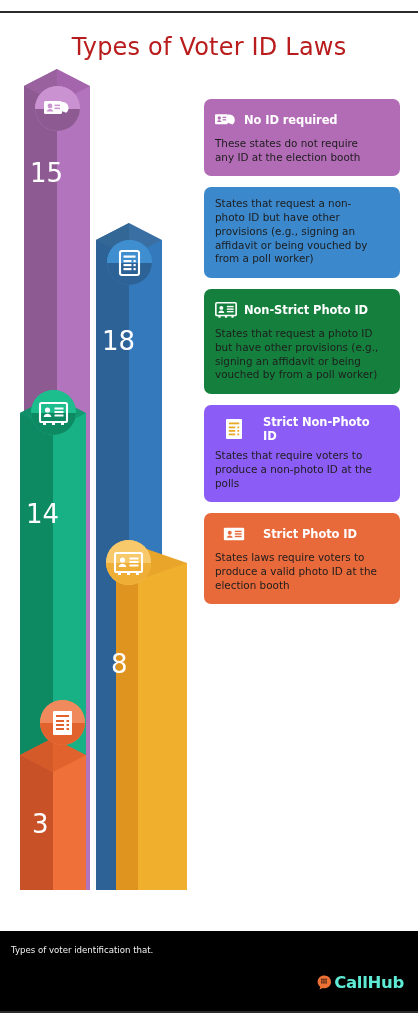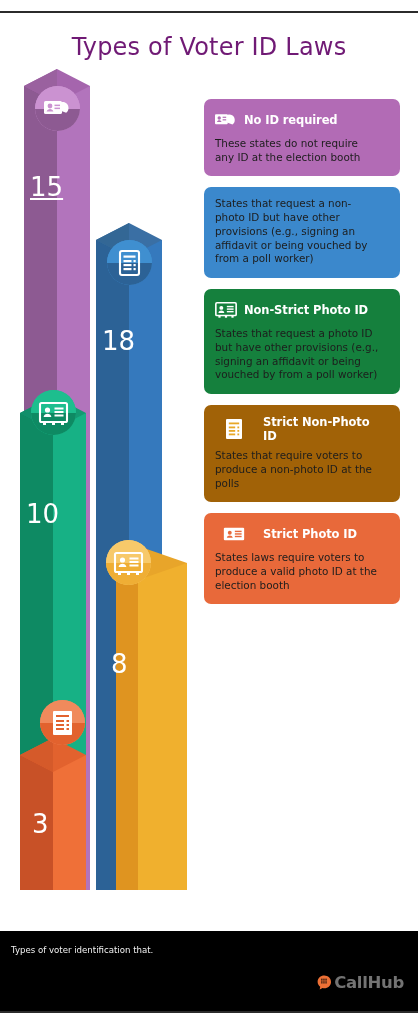--- a/index.html
+++ b/index.html
@@ -10,21 +10,21 @@
     overflow:hidden;
     position:relative;
   }
   .page{position:relative;width:418px;height:1024px;overflow:hidden;background:#fff;}
 
   .rule-top{position:absolute;left:0;top:11px;width:418px;height:2px;background:#2b2b2b;}
   .rule-bot{position:absolute;left:0;top:1011px;width:418px;height:2px;background:#2b2b2b;}
 
   .title{
     position:absolute;left:0;top:33px;width:418px;
-    text-align:center;font-size:24px;font-weight:400;color:#701a75;
+    text-align:center;font-size:24px;font-weight:400;color:#b91c1c;
     letter-spacing:.2px;font-family:"DejaVu Sans",sans-serif;
   }
 
   
   .chart{position:absolute;left:0;top:0;width:200px;height:890px;}
 
   .bar{position:absolute;bottom:0;}
   .bar .faceL,.bar .faceR{position:absolute;bottom:0;top:0;}
   .bar .faceL{left:0;}
   .bar .faceR{right:0;}
@@ -57,21 +57,21 @@
     font-size:10.2px;line-height:1.35;color:#1d1d1d;
     font-family:"DejaVu Sans",sans-serif;
   }
 
   
   .footer{position:absolute;left:0;top:931px;width:418px;height:80px;background:#000;}
   .footer .f1{position:absolute;left:11px;top:14px;font-size:8.6px;color:#f2f2f2;font-family:"DejaVu Sans",sans-serif;}
   .footer .f2{position:absolute;left:11px;top:39px;width:250px;font-size:8.6px;line-height:1.45;color:#f2f2f2;font-family:"DejaVu Sans",sans-serif;}
   .logo{position:absolute;right:14px;top:42px;display:flex;align-items:center;gap:2px;}
   .logo .mark{width:15px;height:15px;}
-  .logo .word{color:#737373;font-size:16.5px;font-weight:bold;font-family:"DejaVu Sans",sans-serif;letter-spacing:-.3px;}
+  .logo .word{color:#5eead4;font-size:16.5px;font-weight:bold;font-family:"DejaVu Sans",sans-serif;letter-spacing:-.3px;}
 </style>
 </head>
 <body>
 
 <div class="page">
 
   <div class="rule-top"></div>
 
   <div class="title">Types of Voter ID Laws</div>
 
@@ -79,21 +79,21 @@
 
     <div class="bar" style="left:24px;width:66px;height:804px;">
       <div class="faceL" style="width:33px;background:#8d5a92;"></div>
       <div class="faceR" style="width:33px;background:#b274bc;"></div>
       <div class="cap" style="top:-17px;height:34px;">
         <svg width="66" height="34" viewBox="0 0 66 34">
           <polygon points="0,17 33,0 66,17 33,34" fill="#a565ad"></polygon>
           <polygon points="0,17 33,34 33,0" fill="#9a619f"></polygon>
         </svg>
       </div>
-      <div class="barnum" style="left:6px;top:88px;text-decoration:underline;">15</div>
+      <div class="barnum" style="left:6px;top:74px;">15</div>
     </div>
     <div class="badge" style="left:35px;top:86px;width:45px;height:45px;background:#cb92d1;">
       <svg width="45" height="45" viewBox="0 0 45 45">
         <defs>
             <clipPath id="c1">
               <circle cx="22.5" cy="22.5" r="22.5"></circle>
             </clipPath>
           </defs>
         <g clip-path="url(#c1)">
           <rect x="0" y="0" width="45" height="23" fill="#cb92d1"></rect>
@@ -147,21 +147,21 @@
 
     <div class="bar" style="left:20px;width:66px;height:477px;">
       <div class="faceL" style="width:33px;background:#0e8a63;"></div>
       <div class="faceR" style="width:33px;background:#17b185;"></div>
       <div class="cap" style="top:-17px;height:34px;">
         <svg width="66" height="34" viewBox="0 0 66 34">
           <polygon points="0,17 33,0 66,17 33,34" fill="#139a72"></polygon>
           <polygon points="0,17 33,34 33,0" fill="#108f6a"></polygon>
         </svg>
       </div>
-      <div class="barnum" style="left:6px;top:88px;">10</div>
+      <div class="barnum" style="left:6px;top:88px;">14</div>
     </div>
     <div class="badge" style="left:31px;top:390px;width:45px;height:45px;background:#1dbe8e;">
       <svg width="45" height="45" viewBox="0 0 45 45">
         <defs>
             <clipPath id="c3">
               <circle cx="22.5" cy="22.5" r="22.5"></circle>
             </clipPath>
           </defs>
         <g clip-path="url(#c3)">
           <rect x="0" y="0" width="45" height="23" fill="#1dbe8e"></rect>
@@ -290,21 +290,21 @@
             <rect x="4" y="16" width="2.6" height="2.6" fill="#fff"></rect>
             <rect x="11.7" y="16" width="2.6" height="2.6" fill="#fff"></rect>
             <rect x="19.4" y="16" width="2.6" height="2.6" fill="#fff"></rect>
           </svg>
         </span>
         <span class="card-title">Non-Strict Photo ID</span>
       </div>
       <div class="card-body">States that request a photo ID but have other provisions (e.g., signing an affidavit or being vouched by from a poll worker)</div>
     </div>
 
-    <div class="card hdr-center" style="background:#a16207;">
+    <div class="card hdr-center" style="background:#8b5cf6;">
       <div class="card-head">
         <span class="ico">
           <svg width="18" height="22" viewBox="0 0 18 22">
             <rect x="1" y="1" width="16" height="20" rx="1" fill="#fff"></rect>
             <rect x="3.8" y="4.5" width="10.4" height="1.8" fill="#e8a828"></rect>
             <rect x="3.8" y="8.5" width="6.4" height="1.8" fill="#e8a828"></rect>
             <rect x="12.4" y="8.5" width="1.8" height="1.8" fill="#e8a828"></rect>
             <rect x="3.8" y="12" width="6.4" height="1.8" fill="#e8a828"></rect>
             <rect x="12.4" y="12" width="1.8" height="1.8" fill="#e8a828"></rect>
             <rect x="3.8" y="15.5" width="6.4" height="1.8" fill="#e8a828"></rect>

